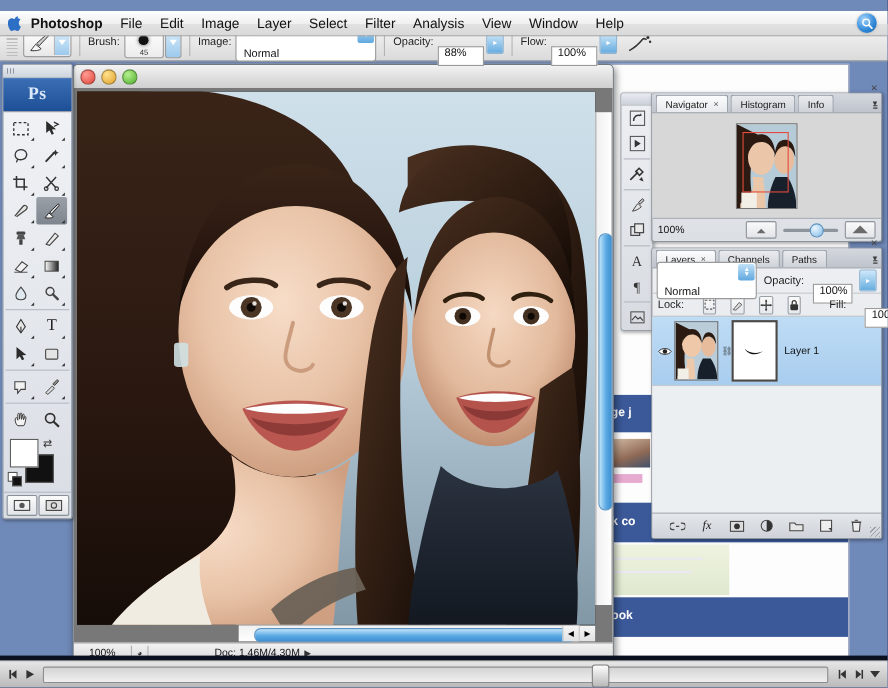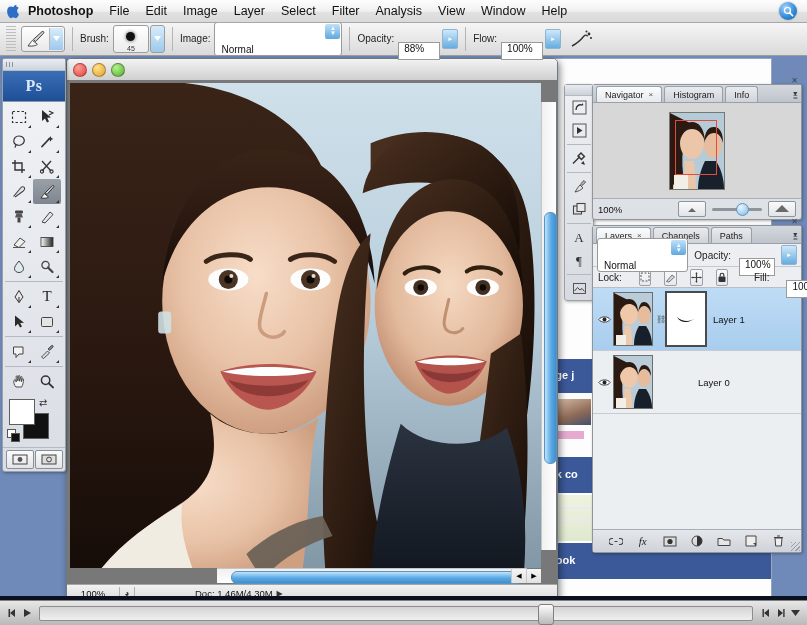--- a/index.html
+++ b/index.html
@@ -13,21 +13,21 @@
           border:1px solid #9aa6bd;overflow:hidden;}
   .bg-blue-bar{position:absolute;left:0;width:100%;background:#3b5998;}
   .bg-text{position:absolute;color:#fff;font-size:11px;font-weight:bold;white-space:nowrap;}
   .bg-dark-text{position:absolute;color:#22366b;font-size:10px;white-space:nowrap;}
   .bg-thumb{position:absolute;background:linear-gradient(160deg,#d8c0aa,#8f6a56 60%,#41506b);}
   .bg-pink{position:absolute;background:#e6a9d0;}
   .bg-line{position:absolute;background:#e9e9ef;}
   .bg-soft{position:absolute;background:linear-gradient(180deg,#eef3e0,#dfe9cf);}
 
   
-  .menubar{position:absolute;left:0;top:0;width:807px;height:22px;
+  .menubar{position:absolute;left:0;top:10px;width:807px;height:22px;
            background:linear-gradient(180deg,#fdfdfd 0%,#f0f0f0 52%,#e2e2e2 53%,#d9d9d9 100%);
            border-bottom:1px solid #a8a8a8;display:flex;z-index:60;}
   .apple{width:26px;display:flex;justify-content:center;align-items:center;}
   .apple svg{display:block;}
   .mi{font-size:12.5px;color:#111;padding:0 8px;line-height:22px;white-space:nowrap;}
   .mi.app{font-weight:bold;padding-left:2px;}
   .menuright{margin-left:auto;display:flex;align-items:center;padding-right:10px;}
   .spot{width:18px;height:18px;border-radius:50%;
         background:radial-gradient(circle at 35% 30%,#9fd2fb,#2e86d6 60%,#1565ad);
         display:flex;align-items:center;justify-content:center;box-shadow:0 0 2px rgba(0,0,0,.35);}
@@ -706,42 +706,20 @@
           </div>
           <div class="linkico">⛓</div>
           <div class="maskthumb">
             <svg width="26" height="14" viewBox="0 0 26 14">
                 <path d="M4 5 C7 11 16 12 22 6 C18 10 9 10 4 5 Z" fill="#111"></path>
               </svg>
           </div>
           <span class="lname">Layer 1</span>
         </div>
 
-        <div class="lrow">
-          <div class="eye">
-            <svg width="13" height="9" viewBox="0 0 13 9">
-                <path d="M.8 4.5 C3 1 10 1 12.2 4.5 C10 8 3 8 .8 4.5 Z" fill="#fff" stroke="#333" stroke-width=".9"></path>
-                <circle cx="6.5" cy="4.5" r="2" fill="#222"></circle>
-              </svg>
-          </div>
-          <div class="lthumb">
-            <svg width="38" height="52" viewBox="0 0 38 52" preserveAspectRatio="none">
-              <rect width="38" height="52" fill="#b9ccd8"></rect>
-              <path d="M0 0 L0 52 L11 52 C7 38 7 22 14 7 Z" fill="#2a1a12"></path>
-              <ellipse cx="15" cy="20" rx="9" ry="11.5" fill="#eec8a8"></ellipse>
-              <path d="M6 19 C7 9 11 6 15 6 C20 6 24 10 24 19 C22 13 19 11 15 11 C11 11 8 14 6 19 Z" fill="#2a1a12"></path>
-              <ellipse cx="30" cy="22" rx="6.5" ry="9" fill="#e6bc9c"></ellipse>
-              <path d="M24 20 C25 12 27 9 30 9 C34 9 37 13 37 20 C35 15 33 13 30 13 C27 13 25 16 24 20 Z" fill="#2b1a10"></path>
-              <path d="M25 33 C21 40 20 46 20 52 L38 52 C38 44 35 37 32 33 Z" fill="#17202a"></path>
-              <path d="M10 33 C12 41 8 45 2 49 L2 52 L18 52 C18 42 17 37 17 33 Z" fill="#ecc9aa"></path>
-              <rect x="2" y="42" width="10" height="10" fill="#f2efe6"></rect>
-            </svg>
-          </div>
-          <span class="lname" style="margin-left:42px;">Layer 0</span>
-        </div>
       </div>
 
       <div style="height:115px;background:#eceff2;"></div>
 
       <div class="lfoot">
         <div class="lfbtn">
           <svg width="14" height="9" viewBox="0 0 14 9">
               <path d="M5.5 4.5 H8.5 M4 1.5 H2.8 A3 3 0 0 0 2.8 7.5 H4 M10 1.5 h1.2 a3 3 0 0 1 0 6 H10" fill="none" stroke="#444" stroke-width="1.2"></path>
             </svg>
           </div>

